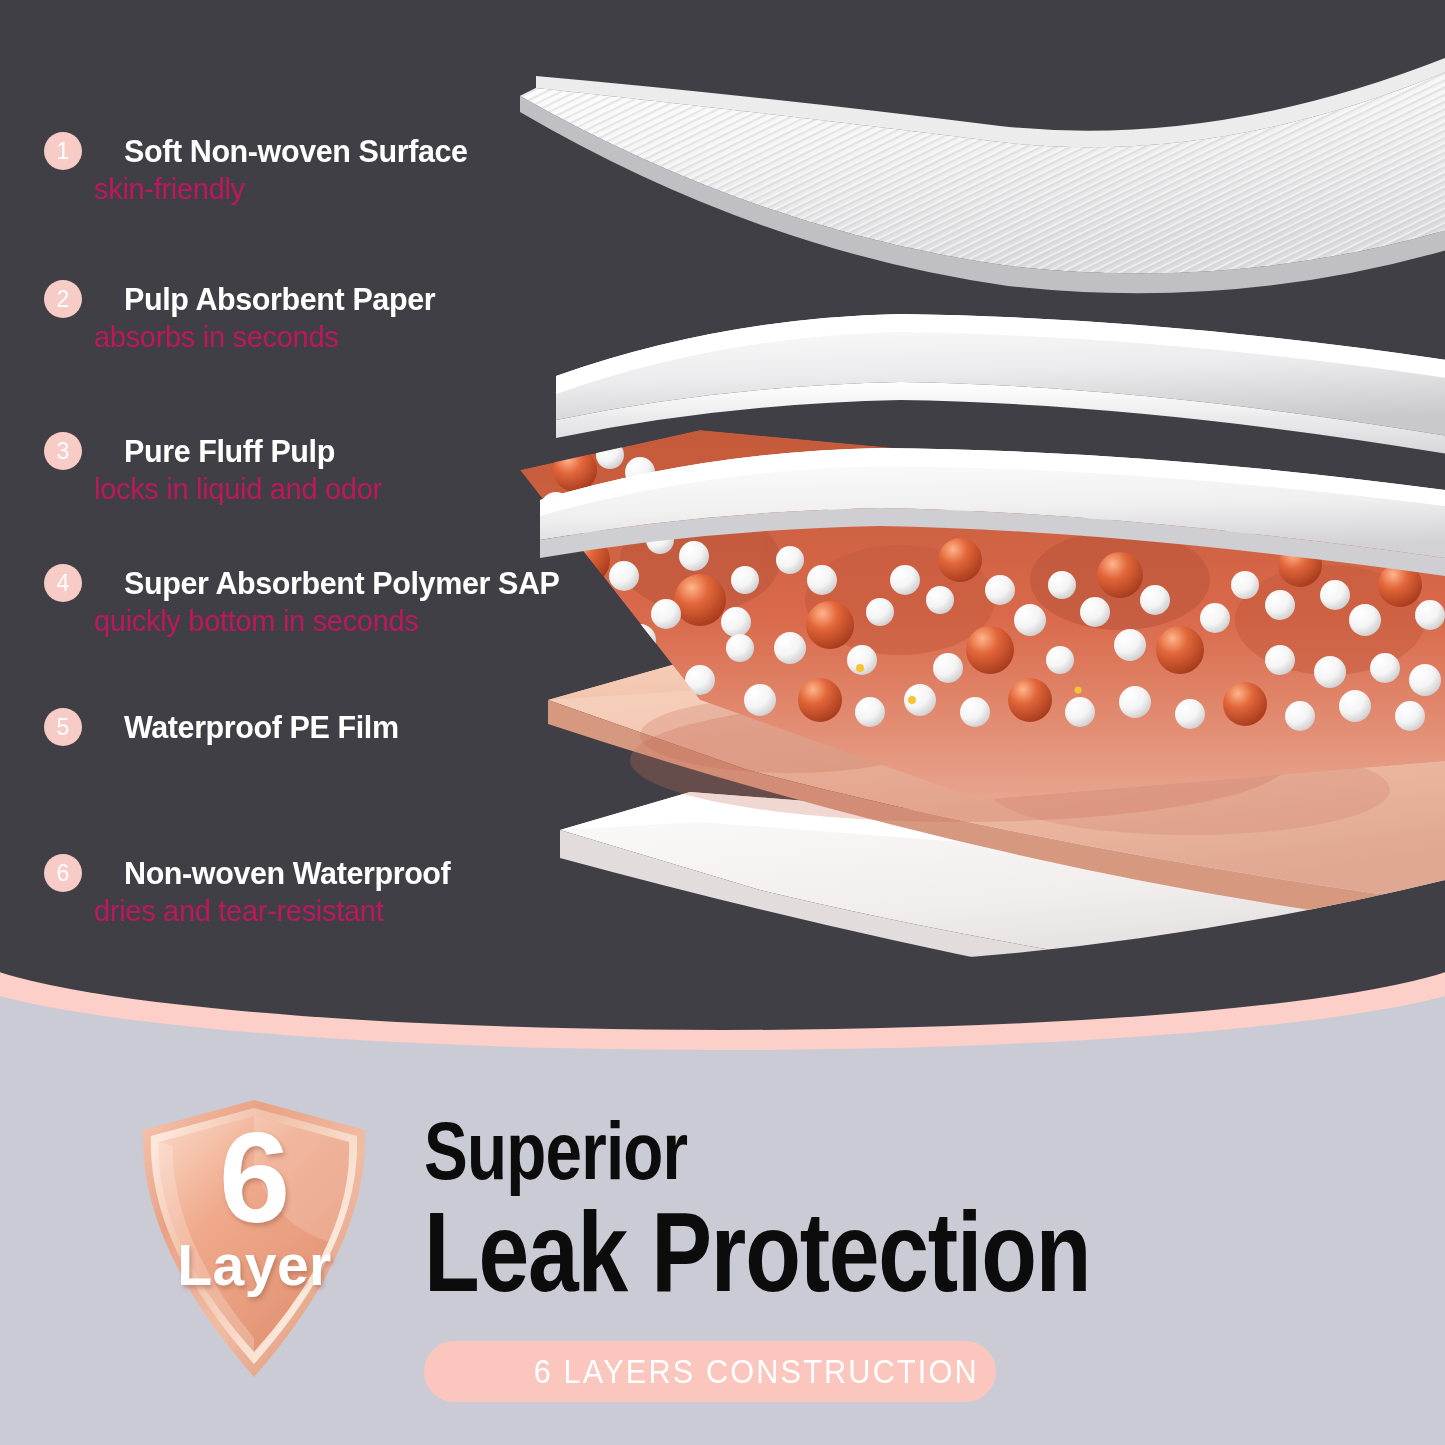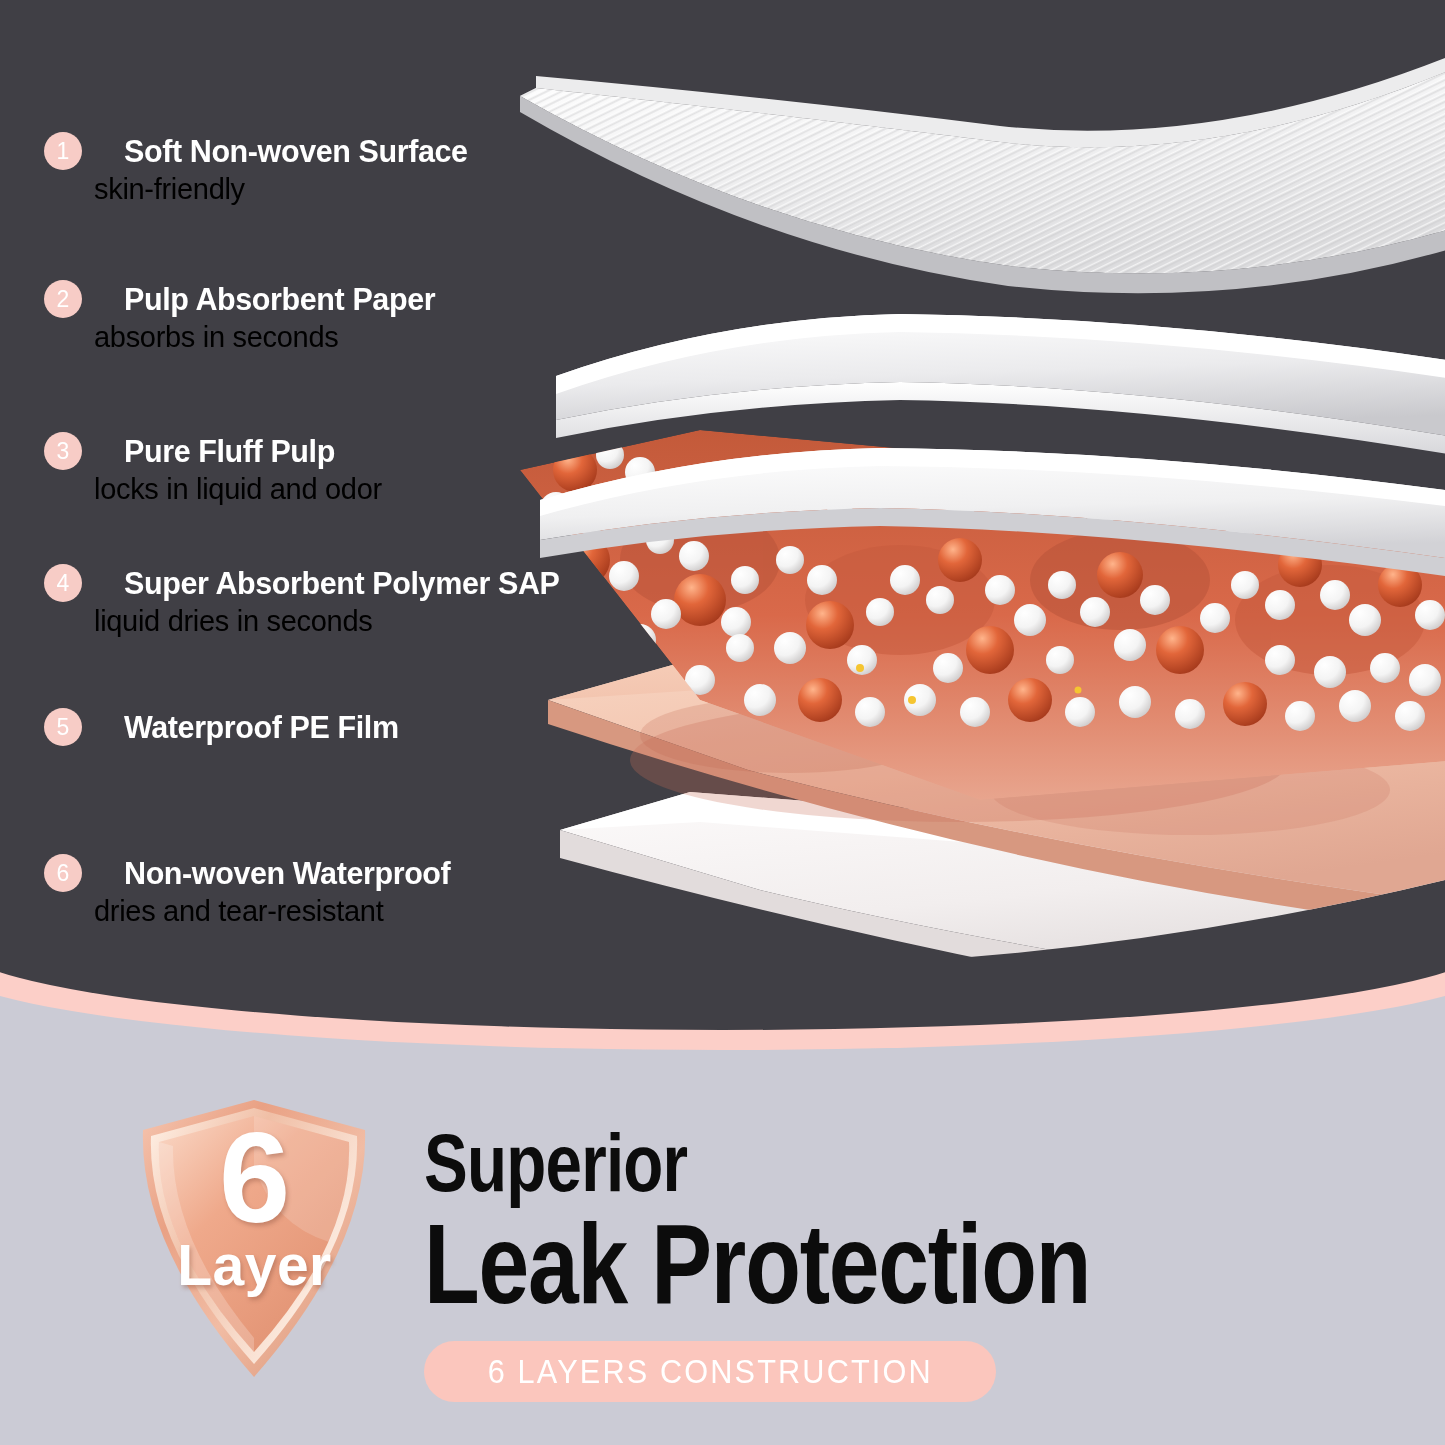--- a/index.html
+++ b/index.html
@@ -43,21 +43,21 @@
     width:38px; height:38px; border-radius:50%;
     background:#F7CCC6; color:#FFFFFF;
     font-size:23px; font-weight:400; line-height:38px;
     text-align:center; flex:0 0 38px;
   }
   .layer-title {
     color:#FFFFFF; font-weight:bold; font-size:30.5px;
     letter-spacing:-0.4px; white-space:nowrap;margin-left:32px;
   }
   .layer-sub {
-    color:#000000; font-weight:400; font-size:29px;
+    color:#be185d; font-weight:400; font-size:29px;
     letter-spacing:-0.3px; margin-left:50px; margin-top:3px; white-space:nowrap;
   }
 
   
   .render { position:absolute; left:0; top:0; width:1445px; height:1050px; z-index:20; }
 
   
   .bottom-banner {
     position:absolute; left:0; top:1050px; width:1445px; height:395px;
     background:#CBCBD5; z-index:40;
@@ -70,34 +70,34 @@
   }
   .shield-num {
     color:#FFFFFF; font-size:128px; font-weight:bold; line-height:0.94;
     text-shadow:2px 3px 4px rgba(150,90,70,0.45);
   }
   .shield-label {
     color:#FFFFFF; font-size:57px; font-weight:bold; letter-spacing:0.5px;
     margin-top:-6px; text-shadow:2px 3px 4px rgba(150,90,70,0.45);
   }
 
-  .headline { position:absolute; left:424px; top:62px; width:870px;margin-top:12px; }
+  .headline { position:absolute; left:424px; top:62px; width:870px; }
   .headline-1 {
     color:#0C0C0C; font-size:82px; font-weight:bold; line-height:0.95;
     letter-spacing:-1px; transform:scaleX(0.80); transform-origin:left center;
   }
   .headline-2 {
     color:#0C0C0C; font-size:114px; font-weight:bold; line-height:0.98;
     letter-spacing:-1.5px; margin-top:6px;
     transform:scaleX(0.80); transform-origin:left center;
   }
   .pill {
     position:absolute; left:424px; top:1341px; width:572px; height:61px;
     background:#FBC6BD; border-radius:31px;
-    display:flex; align-items:center; justify-content:center; z-index:45;
+    display:flex; align-items:center; justify-content:flex-end; z-index:45;
   }
   .pill span {
     color:#FFFFFF; font-size:33px; font-weight:400; letter-spacing:2.3px;
     transform:scaleX(0.93);
   }
 </style>
 </head>
 <body>
 
 <div id="stage">
@@ -331,21 +331,21 @@
           <span class="layer-title">Pure Fluff Pulp</span>
         </div>
         <div class="layer-sub">locks in liquid and odor</div>
       </div>
 
       <div class="layer-item" style="top:432px;">
         <div class="layer-head">
           <span class="num-badge">4</span>
           <span class="layer-title">Super Absorbent Polymer SAP</span>
         </div>
-        <div class="layer-sub">liquid dries in seconds</div>
+        <div class="layer-sub">quickly bottom in seconds</div>
       </div>
 
       <div class="layer-item" style="top:576px;">
         <div class="layer-head">
           <span class="num-badge">5</span>
           <span class="layer-title">Waterproof PE Film</span>
         </div>
       </div>
 
       <div class="layer-item" style="top:722px;">

